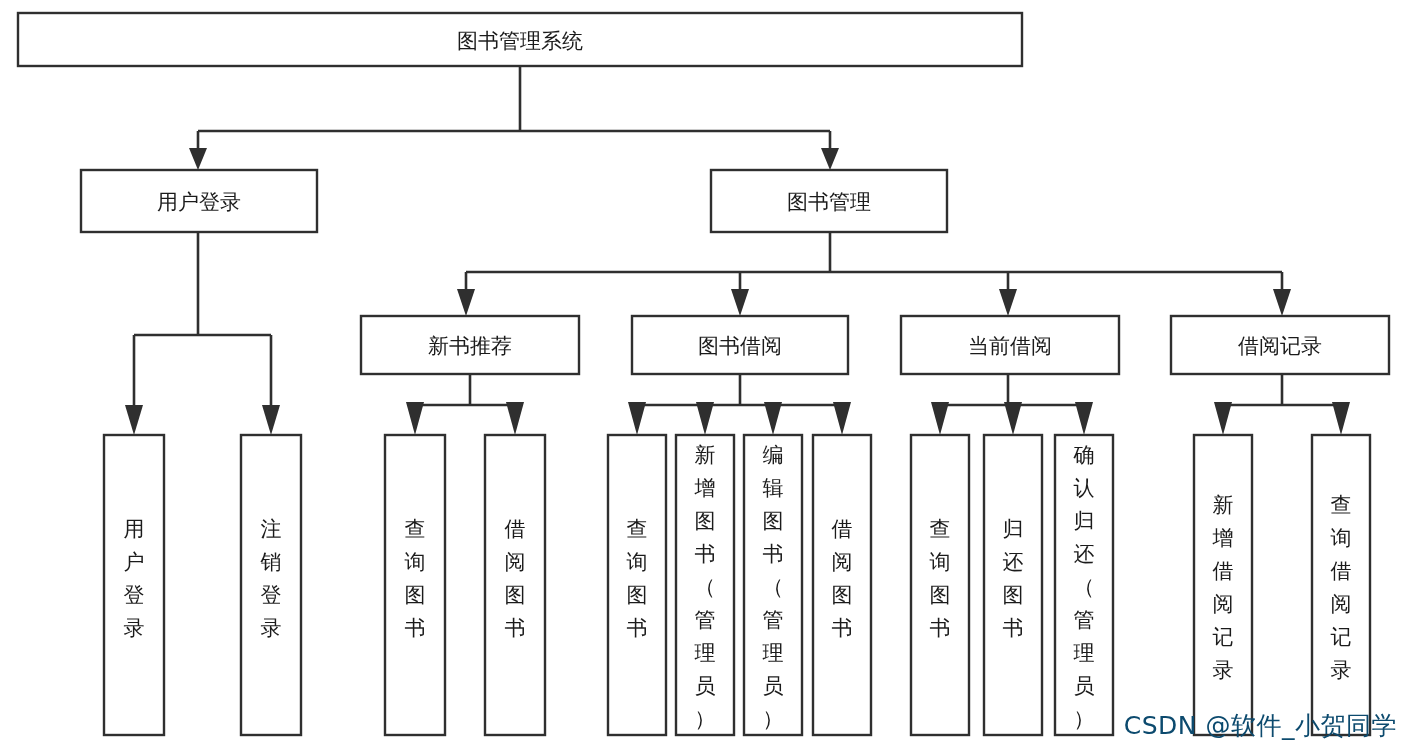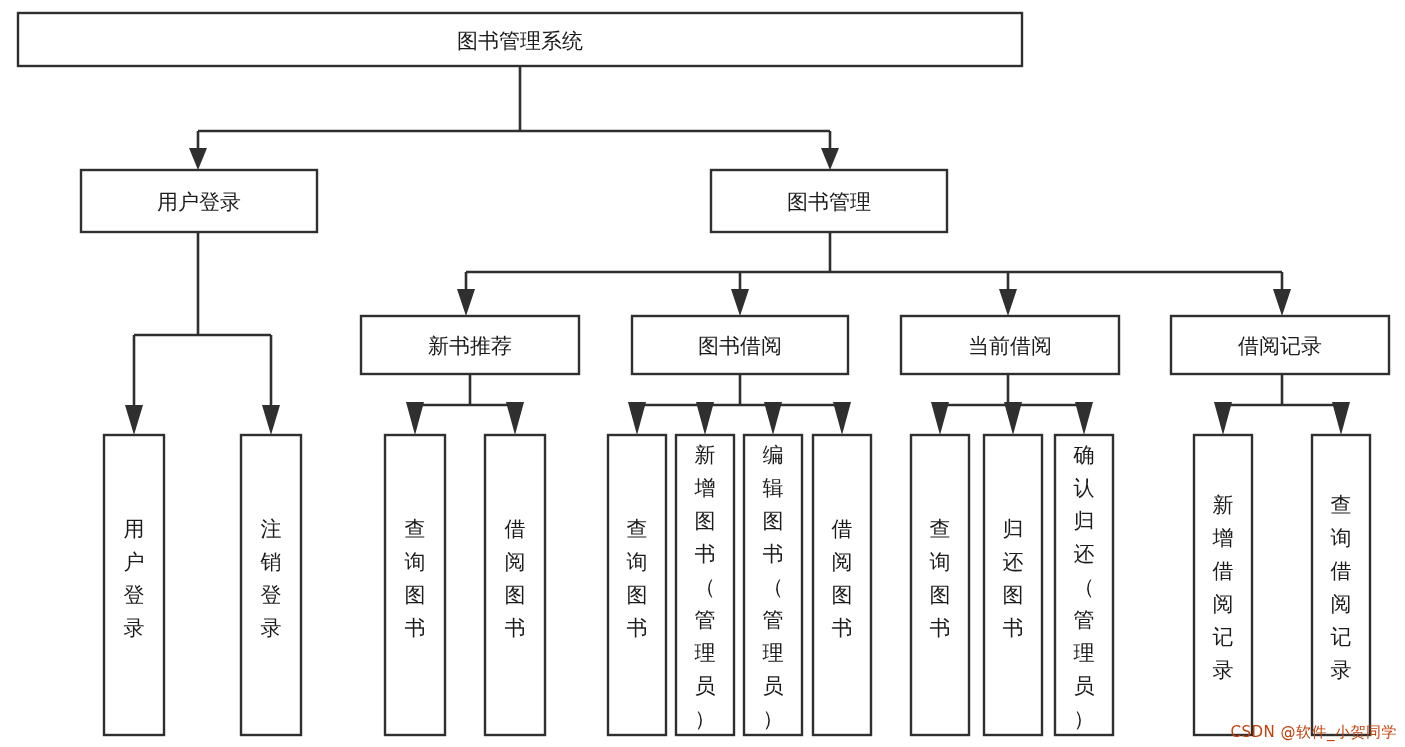--- a/index.html
+++ b/index.html
@@ -52,22 +52,22 @@
   .node-label-v {
     fill: #1b1b1b;
     font-family: "DejaVu Sans", "Liberation Sans", sans-serif;
     font-size: 21px;
     text-anchor: middle;
   }
   .watermark-text {
     position: absolute;
     right: 8px;
     bottom: 5px;
-    color: #c2410c;
-    font-size: 15px;
+    color: #0c4a6e;
+    font-size: 25px;
     font-family: "DejaVu Sans", "Liberation Sans", sans-serif;
     white-space: nowrap;
     letter-spacing: 0.5px;
     pointer-events: none;
   }
 </style>
 </head>
 <body>
 
 <div id="diagram-root">

